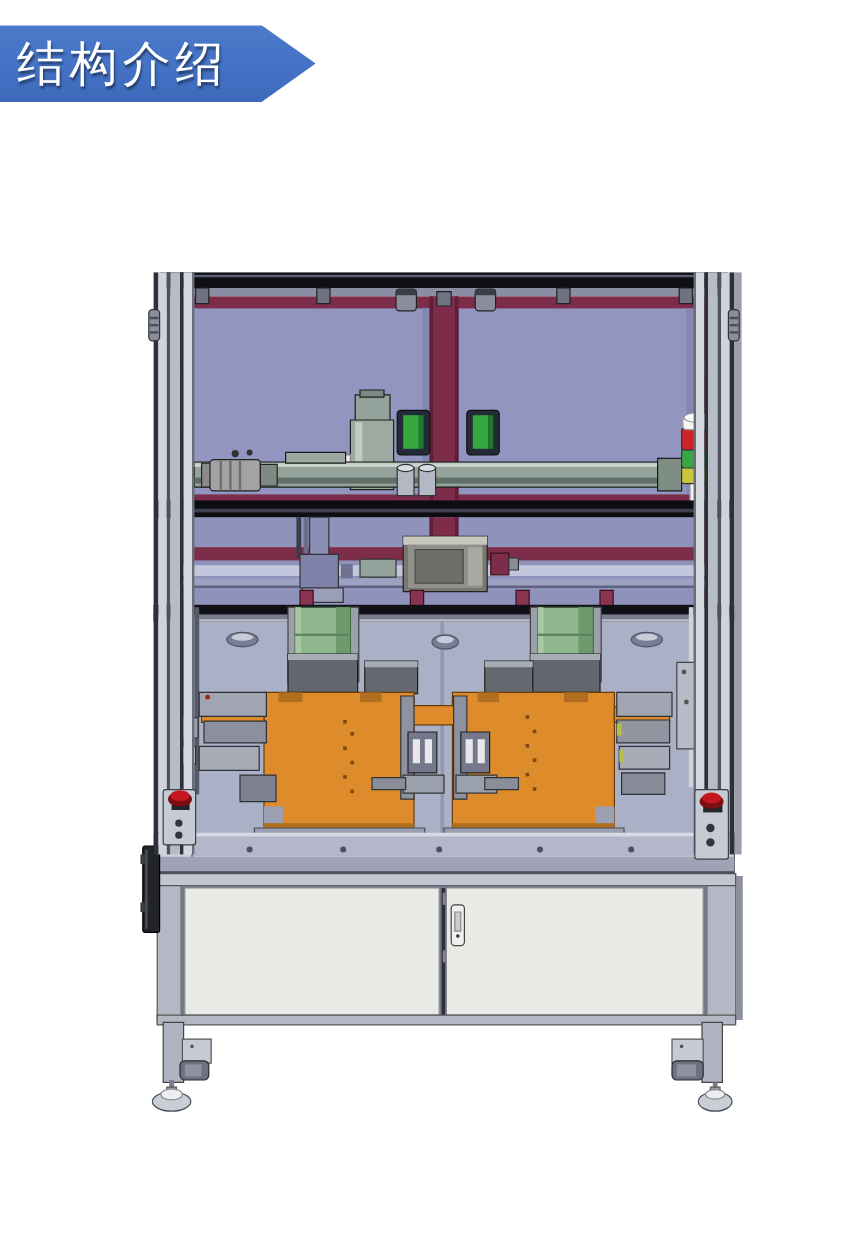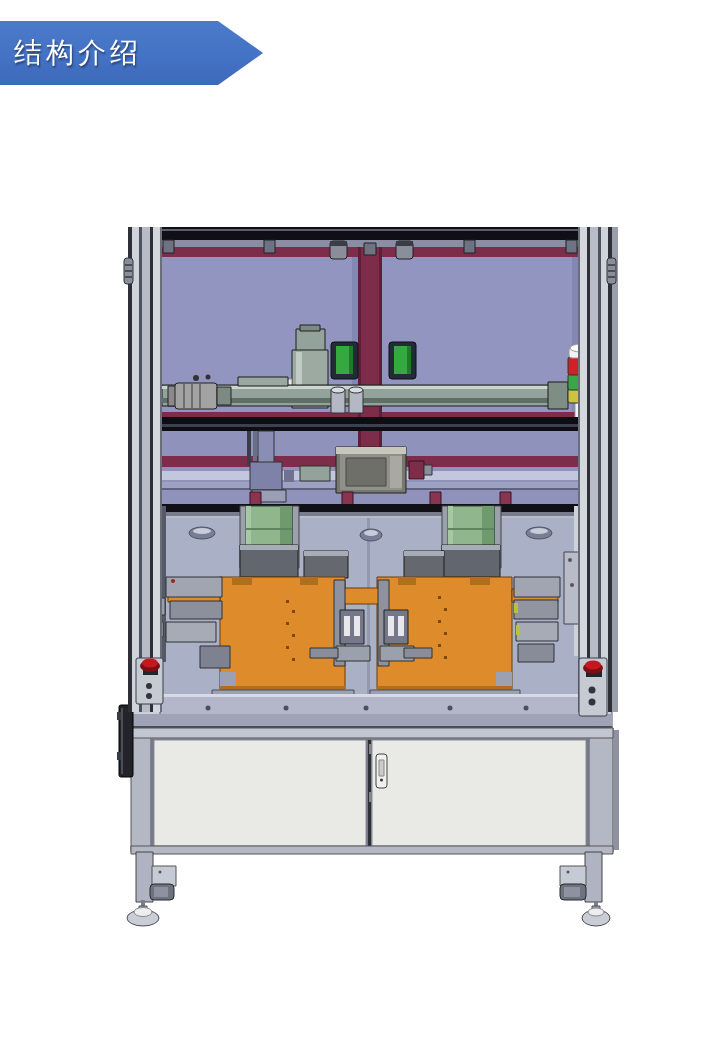--- a/index.html
+++ b/index.html
@@ -14,21 +14,21 @@
   .banner{
     position:absolute;left:0;top:21px;width:264px;height:64px;
     background:linear-gradient(180deg,#4b7acb 0%,#4472c4 55%,#3d69ba 100%);
     clip-path:polygon(0 0,218px 0,263px 32px,218px 64px,0 64px);
     filter:drop-shadow(2px 3px 2px rgba(0,0,0,0.35));
     display:flex;align-items:center;
   }
   .banner-title{
     color:#ffffff;
     font-family:Liberation Serif, serif;
-    font-size:28px;
+    font-size:40px;
     letter-spacing:4px;
     padding-left:14px;
     text-shadow:1px 2px 2px rgba(0,0,0,0.45);
     white-space:nowrap;
   }
   svg{position:absolute;left:0;top:0;}
   svg *{vector-effect:non-scaling-stroke;}
 </style>
 </head>
 <body>

